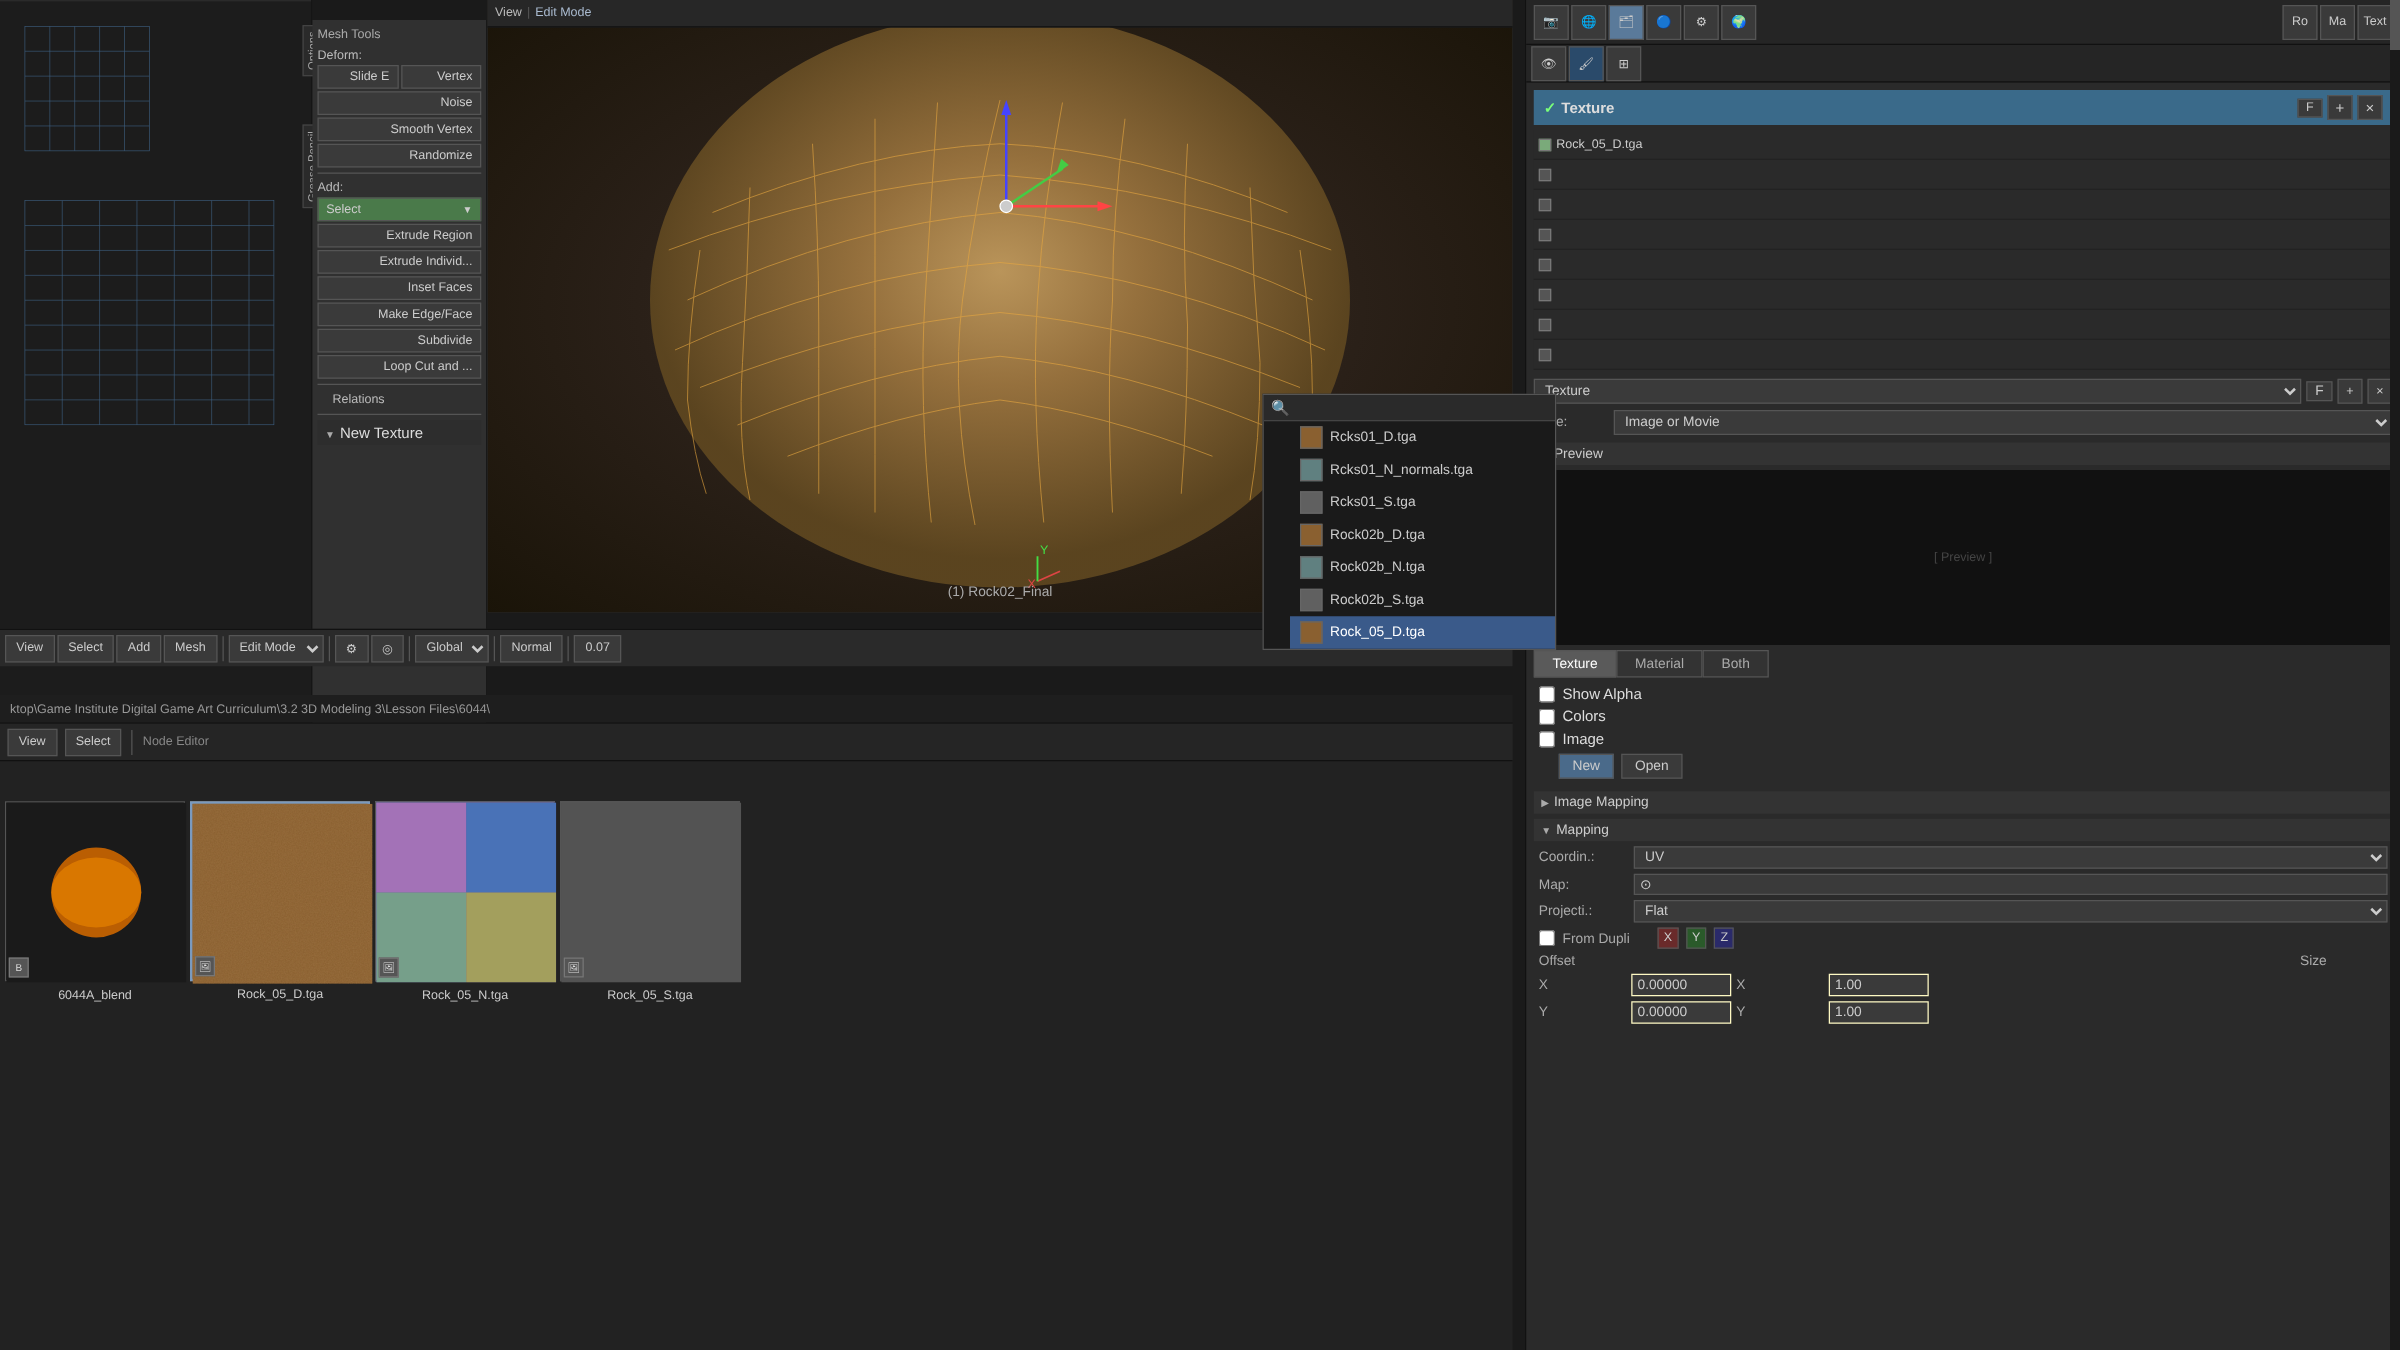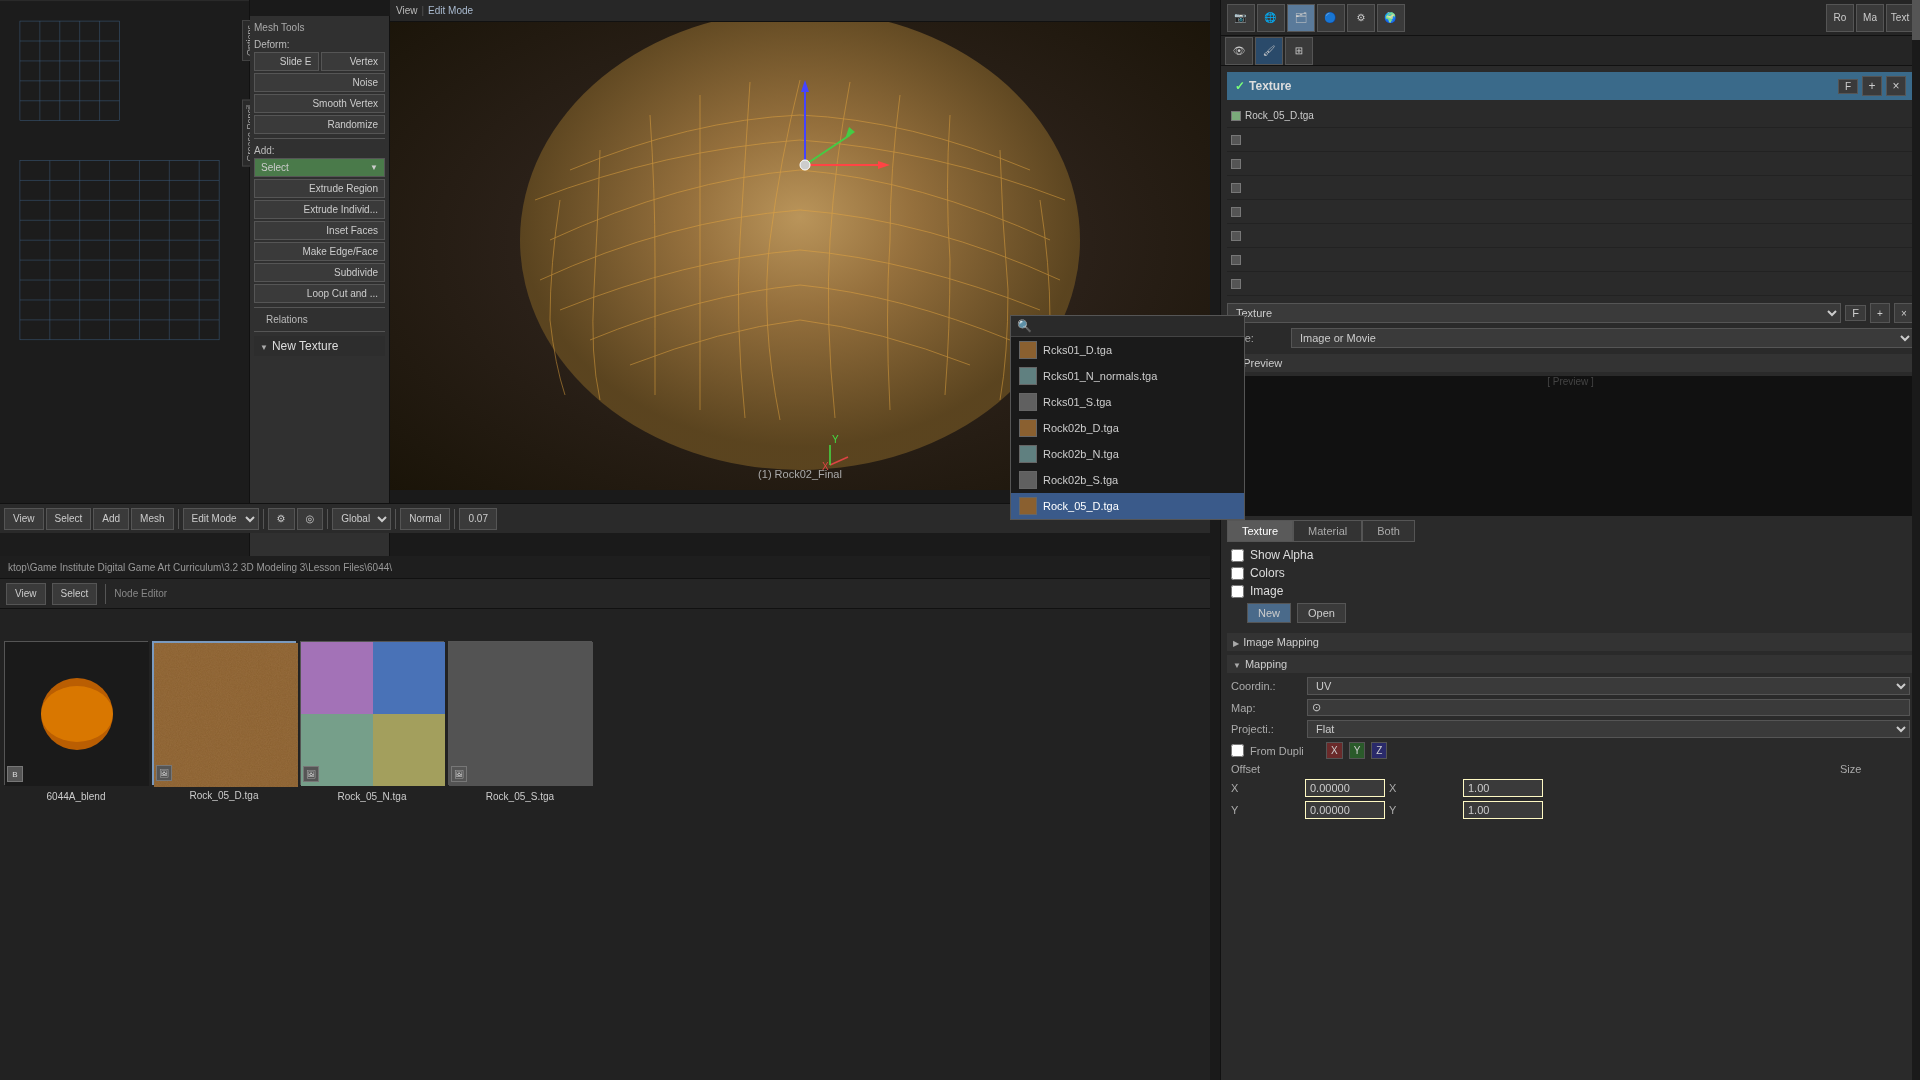--- a/index.html
+++ b/index.html
@@ -218,20 +218,21 @@
     }
 
     .dropdown-item {
       display: flex;
       align-items: center;
       padding: 4px 8px;
       gap: 6px;
       cursor: pointer;
       font-size: 11px;
       color: #ccc;
+      margin-left: 21px;
     }
     .dropdown-item.selected { background: #3a5a8a; color: #fff; }
 
     .dropdown-thumb {
       width: 18px; height: 18px;
       background: #444;
       border: 1px solid #666;
       flex-shrink: 0;
     }
 
@@ -344,20 +345,21 @@
     }
 
     .texture-slot.active .dot { background: #7aaa7a; }
 
     
     .preview-area {
       background: #111;
       height: 140px;
       margin: 4px 0;
       display: flex;
+      align-items: center;
       justify-content: center;
       color: #555;
       font-size: 10px;
     }
 
     
     .view-tabs {
       display: flex;
       gap: 0;
       margin: 4px 0;

